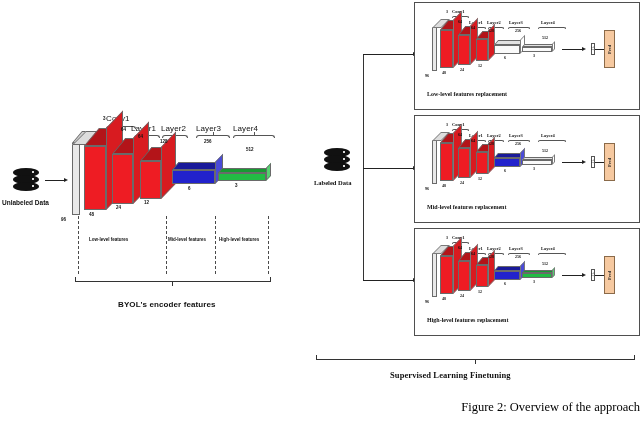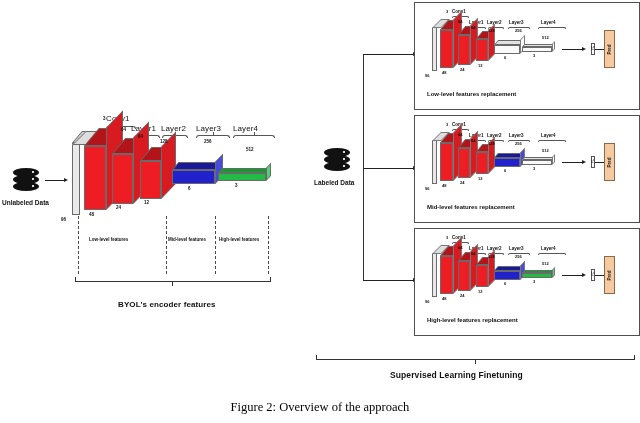--- a/index.html
+++ b/index.html
@@ -184,21 +184,21 @@
 
     <div class="abs lbl-xs" style="left:89px;top:237px;">Low-level features</div>
     <div class="abs lbl-xs" style="left:168px;top:237px;">Mid-level features</div>
     <div class="abs lbl-xs" style="left:219px;top:237px;width:48px;white-space:normal;line-height:1.4;">High-level features</div>
 
     <div class="bigbrace abs" style="left:75px;top:277px;width:196px;"></div>
     <div class="tick abs" style="left:172px;top:282px;height:4px;background:#333;"></div>
     <div class="abs lbl bold" style="left:118px;top:300px;font-size:8px;">BYOL's encoder features</div>
   </div>
 
-  <div class="abs" style="left:306px;top:0;width:334px;height:395px;">
+  <div class="abs" style="left:306px;top:0;width:334px;height:395px;font-family:Liberation Serif, serif;">
 
     <div class="db abs" style="left:18px;top:148px;width:26px;height:26px;">
       <div class="disc" style="top:0px;width:26px;height:9px;"></div>
       <div class="disc" style="top:7px;width:26px;height:9px;"></div>
       <div class="disc" style="top:14px;width:26px;height:9px;"></div>
       <div class="dot" style="left:19px;top:3px;"></div>
       <div class="dot" style="left:19px;top:10px;"></div>
       <div class="dot" style="left:19px;top:17px;"></div>
     </div>
     <div class="abs lbl-sm" style="left:8px;top:179px;font-size:6.5px;">Labeled Data</div>
@@ -497,15 +497,15 @@
       <div class="predtxt" style="left:183px;top:45px;width:24px;text-align:center;">Pred</div>
 
       <div class="abs lbl-sm" style="left:13px;top:89px;font-size:6px;">High-level features replacement</div>
     </div>
 
     <div class="bigbrace abs" style="left:10px;top:355px;width:319px;"></div>
     <div class="tick abs" style="left:169px;top:360px;height:4px;background:#333;"></div>
     <div class="abs lbl bold" style="left:84px;top:370px;font-size:8.5px;">Supervised Learning Finetuning</div>
   </div>
 
-  <div class="abs cap" style="left:0;top:400px;width:640px;text-align:center;">Figure 2: Overview of the approach</div>
+  <div class="abs cap" style="left:0;top:400px;width:640px;text-align:right;">Figure 2: Overview of the approach</div>
 
 </div>
 
 </body></html>

